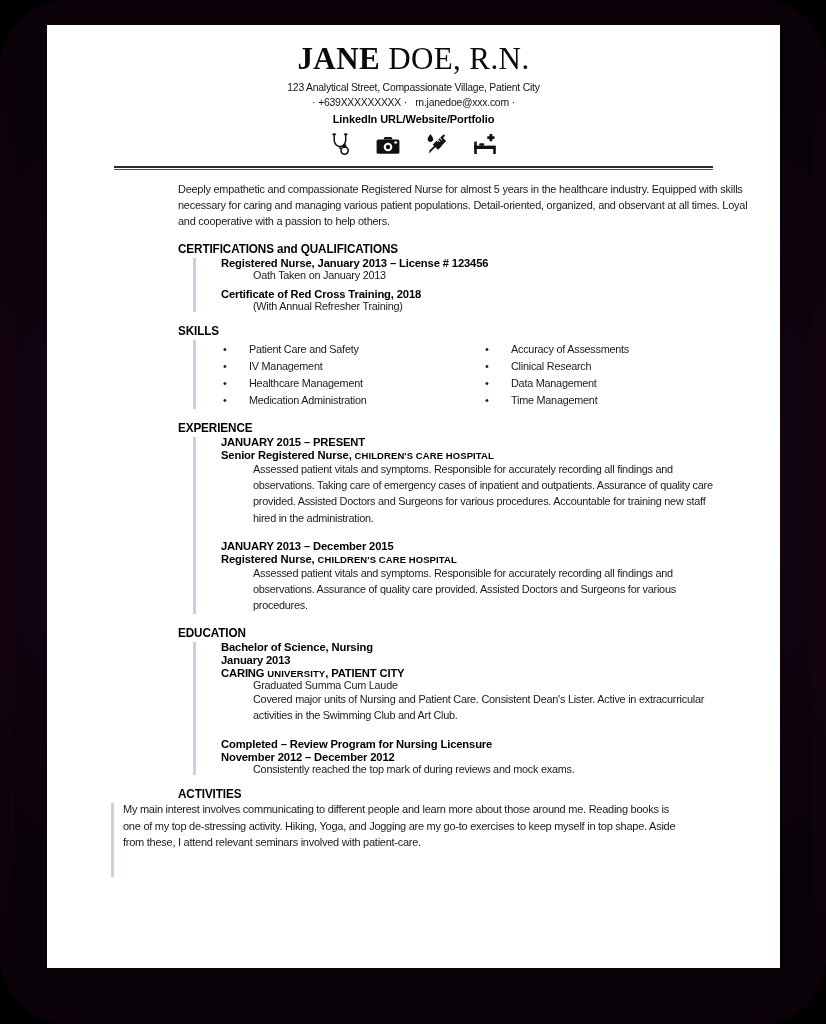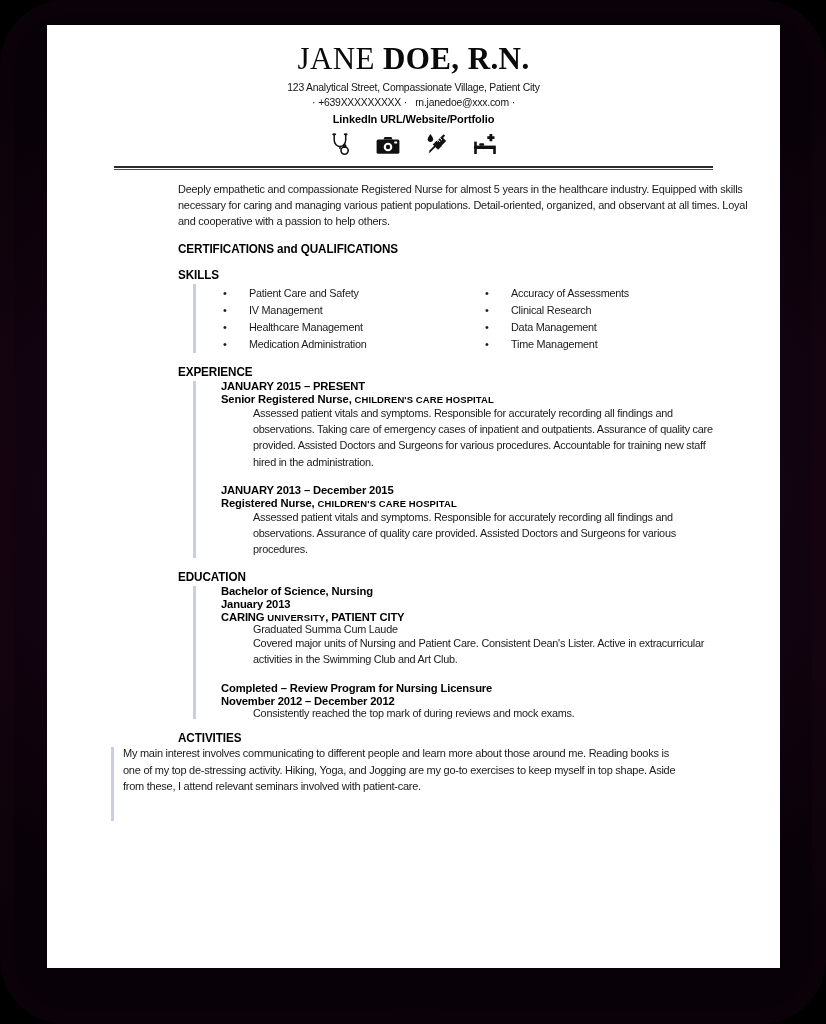--- a/index.html
+++ b/index.html
@@ -57,22 +57,22 @@
     padding-top: 17px;
   }
   .name {
     font-family: "Liberation Serif", serif;
     font-size: 31px;
     letter-spacing: 0.4px;
     color: #0a0a0a;
     line-height: 1.12;
     white-space: nowrap;
   }
-  .name .light { font-weight: 400; }
-  .name .heavy { font-weight: 700; }
+  .name .light { font-weight: 700; }
+  .name .heavy { font-weight: 400; }
 
   .addr {
     font-family: "Liberation Sans", sans-serif;
     font-size: 11.2px;
     color: #141414;
     margin-top: 4px;
     letter-spacing: -0.25px;
     transform: scaleX(0.93);
   }
   .contact {
@@ -313,20 +313,27 @@
           <div class="rule-gap"></div>
           <div class="rule-thin"></div>
         </div>
       </div>
 
       <div class="summary">Deeply empathetic and compassionate Registered Nurse for almost 5 years in the healthcare industry. Equipped with skills necessary for caring and managing various patient populations. Detail-oriented, organized, and observant at all times.  Loyal and cooperative with a passion to help others.</div>
 
       <div class="gap-md"></div>
 
       <div class="sec-title">CERTIFICATIONS and QUALIFICATIONS</div>
+      <div class="group">
+        <div class="job-head">Registered Nurse, January 2013 – License # 123456</div>
+        <div class="sub-line">Oath Taken on January 2013</div>
+        <div style="height:6px"></div>
+        <div class="job-head">Certificate of Red Cross Training, 2018</div>
+        <div class="sub-line">(With Annual Refresher Training)</div>
+      </div>
 
       <div class="gap-md"></div>
 
       <div class="sec-title">SKILLS</div>
       <div class="group" style="padding-left:0;">
         <div class="skills-cols">
           <div class="skills-col">
             <div class="skill-item">
                 <span class="dot">•</span>
                 <span class="txt">Patient Care and Safety</span>

